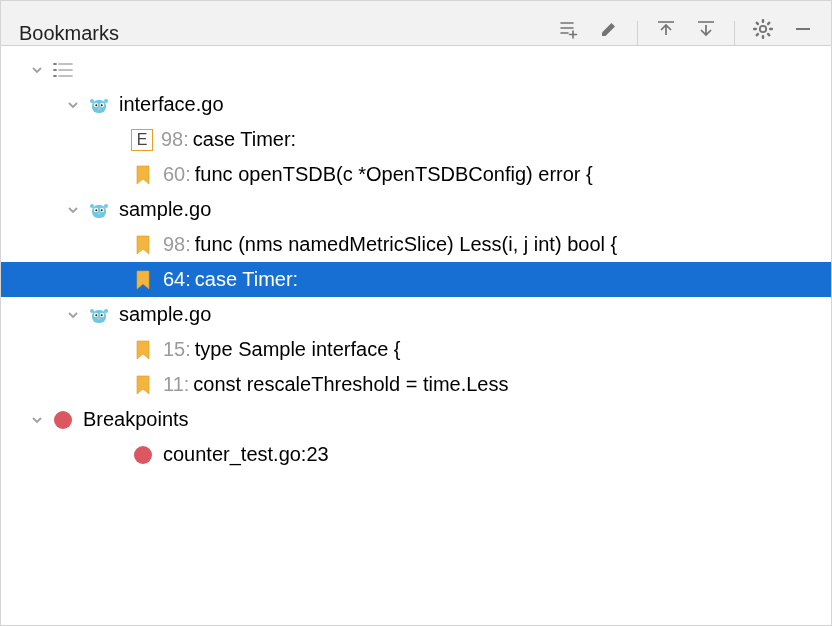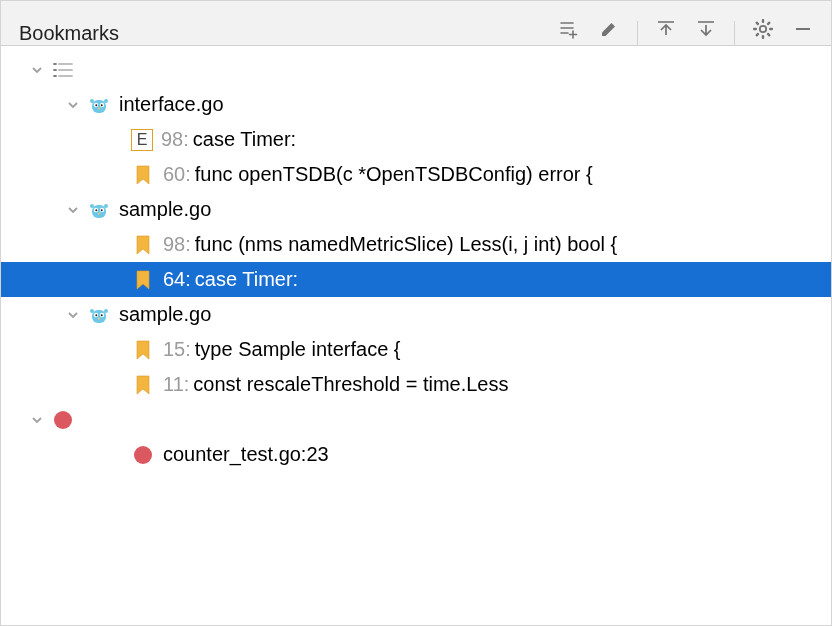--- a/index.html
+++ b/index.html
@@ -324,20 +324,21 @@
     <div class="row">
       <span class="indent i1"></span>
       <span class="chevron">
         <svg width="14" height="14" viewBox="0 0 14 14">
             <path d="M3 5 L7 9 L11 5" fill="none" stroke="currentColor" stroke-width="1.8"></path>
           </svg>
       </span>
       <span class="node-icon">
         <span class="breakpoint-dot"></span>
       </span>
+      <span class="label-text">Breakpoints</span>
     </div>
     <div class="row">
       <span class="indent i3"></span>
       <span class="node-icon">
         <span class="breakpoint-dot"></span>
       </span>
       <span class="label-text">counter_test.go:23</span>
     </div>
 
   </div>

